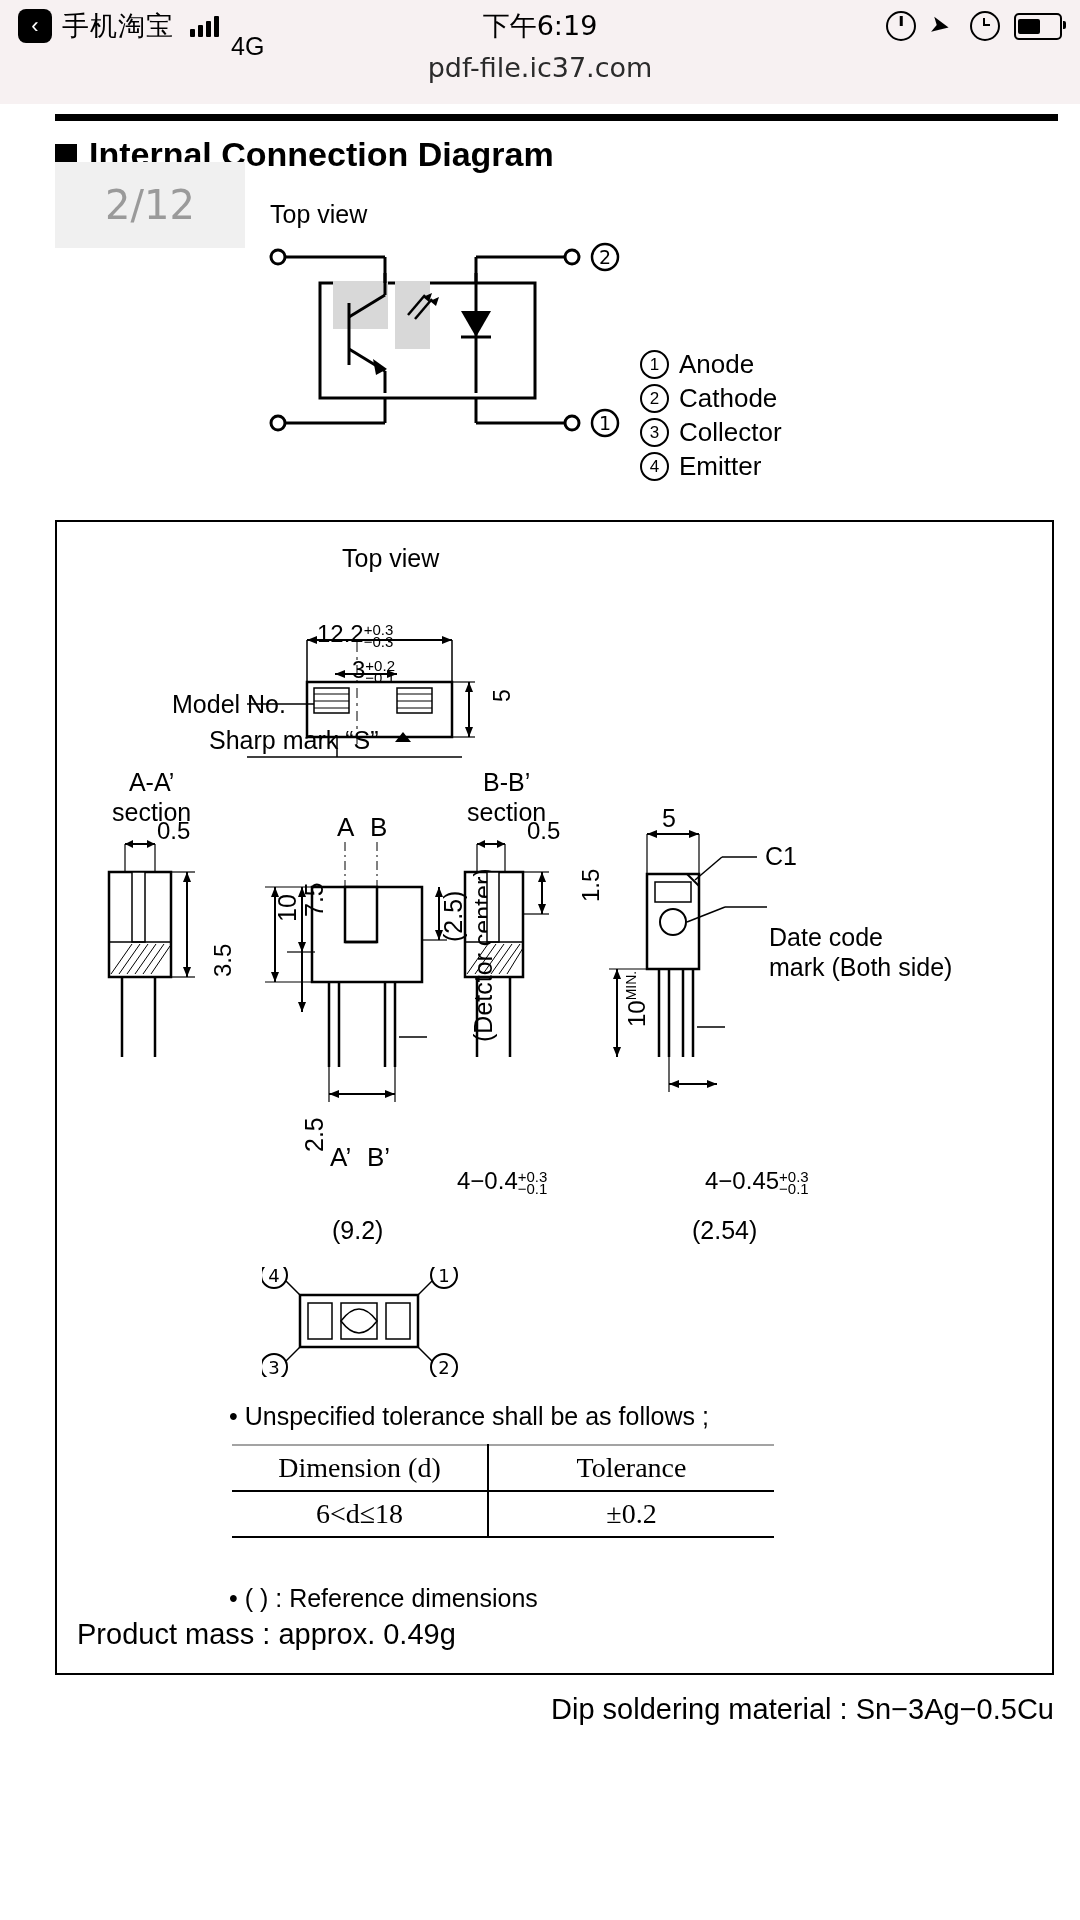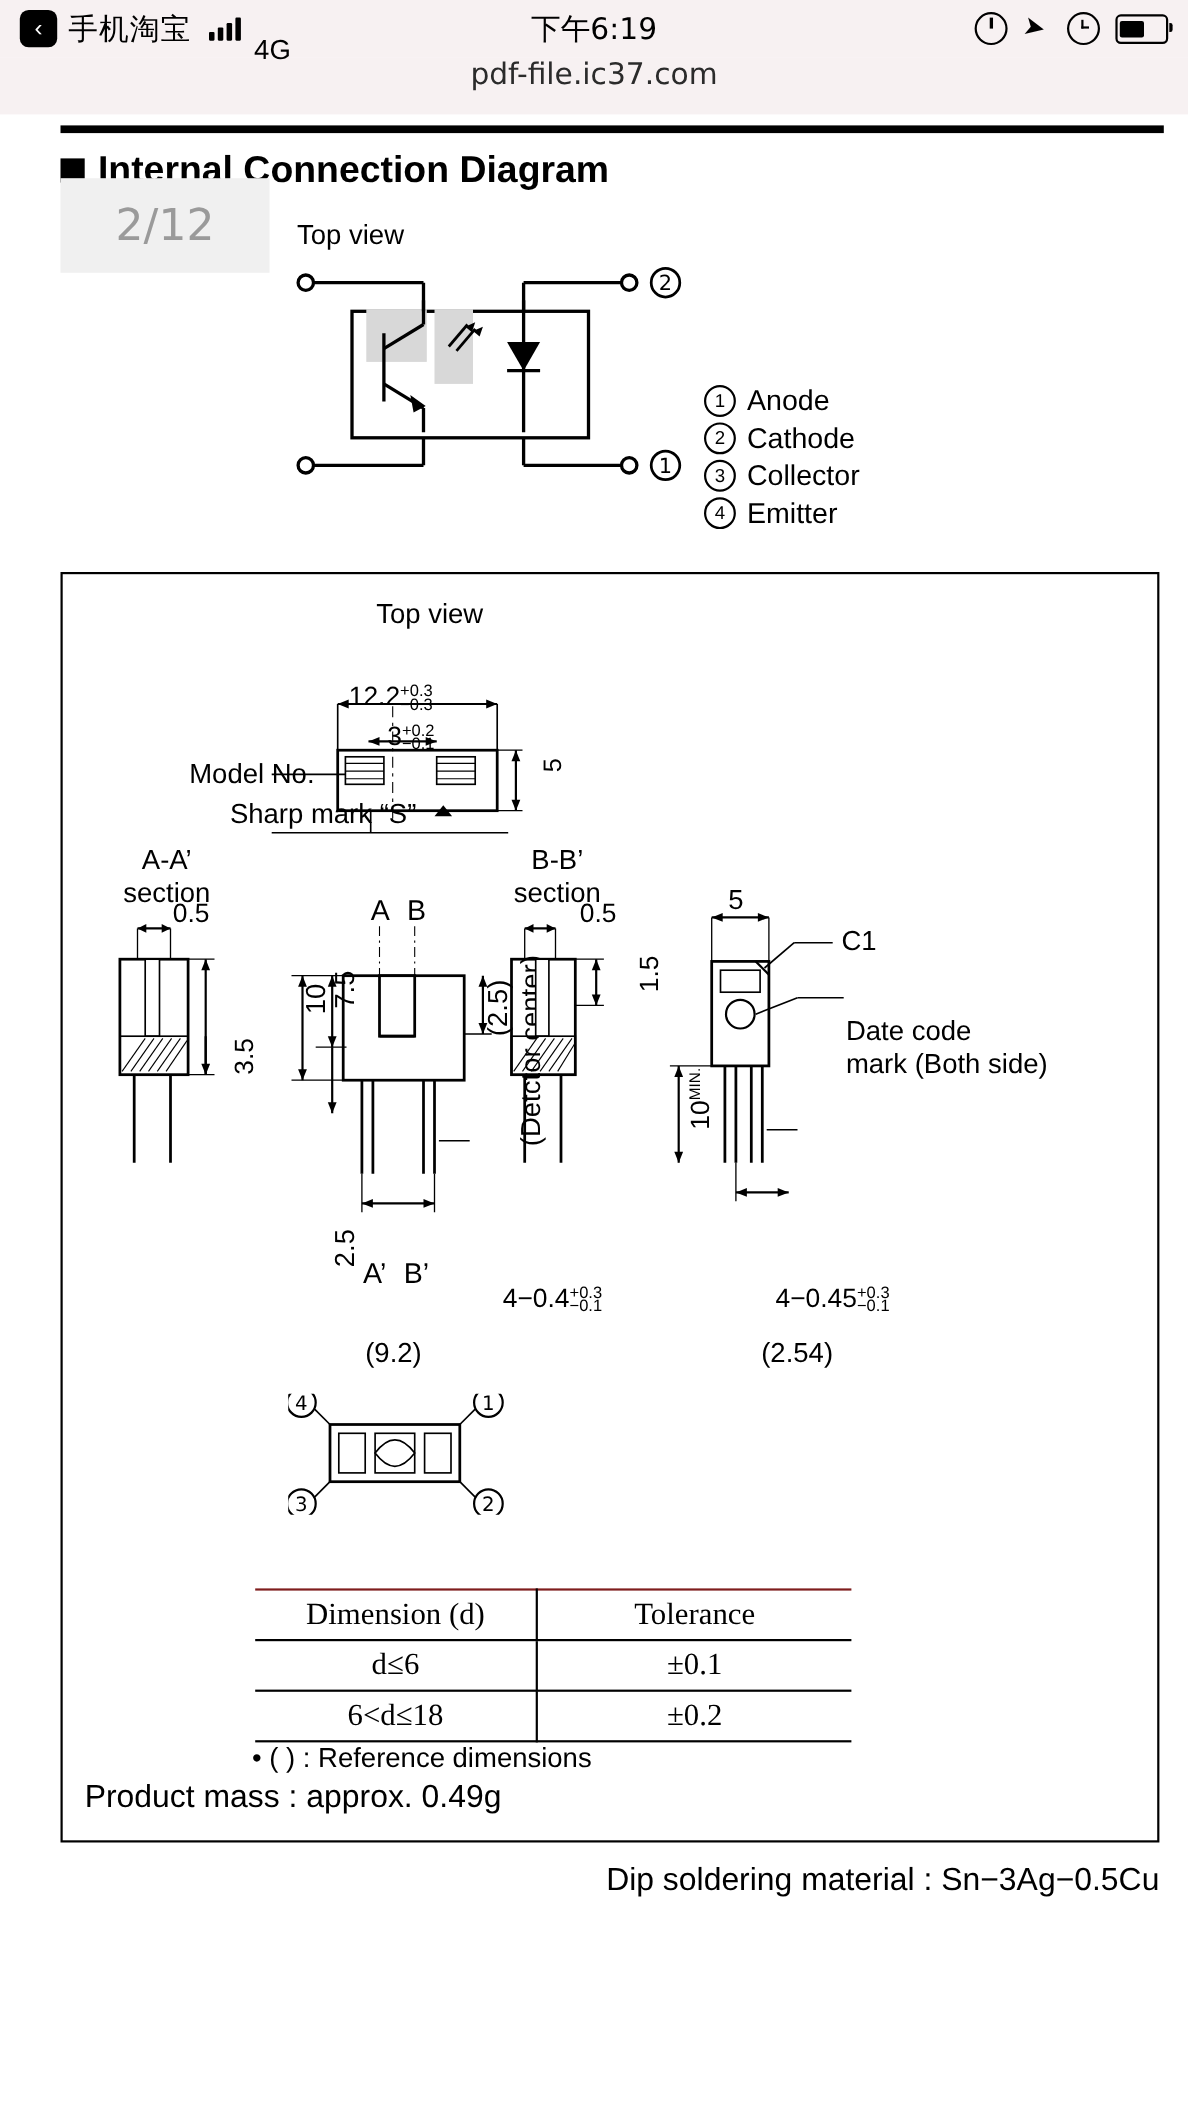--- a/index.html
+++ b/index.html
@@ -238,21 +238,21 @@
     font-family: "Liberation Serif", serif;
     font-size: 28px;
   }
   table.tol td {
     border-bottom: 2px solid #000;
     padding: 6px 0;
     text-align: center;
   }
   table.tol td.left { width: 255px; border-right: 2px solid #000; }
   table.tol td.right { width: 285px; }
-  table.tol tr.head td { border-top: 2px solid #7f1d1d; }
+  table.tol tr.head td { border-top: 2px solid #a3a3a3; }
 
   .mass {
     position: absolute;
     left: 20px;
     bottom: 22px;
     font-size: 29px;
   }
   .dip {
     text-align: right;
     font-size: 29px;
@@ -618,32 +618,29 @@
       <circle cx="12" cy="8" r="13" fill="none" stroke="#000" stroke-width="2"></circle>
       <text x="12" y="15" font-size="18" text-anchor="middle" font-family="DejaVu Sans">4</text>
       <circle cx="182" cy="8" r="13" fill="none" stroke="#000" stroke-width="2"></circle>
       <text x="182" y="15" font-size="18" text-anchor="middle" font-family="DejaVu Sans">1</text>
       <circle cx="12" cy="100" r="13" fill="none" stroke="#000" stroke-width="2"></circle>
       <text x="12" y="107" font-size="18" text-anchor="middle" font-family="DejaVu Sans">3</text>
       <circle cx="182" cy="100" r="13" fill="none" stroke="#000" stroke-width="2"></circle>
       <text x="182" y="107" font-size="18" text-anchor="middle" font-family="DejaVu Sans">2</text>
     </svg>
 
+    <div style="position:absolute;left:172px;top:880px;" class="tol-text">• Unspecified tolerance shall be as follows ;</div>
 
     <table class="tol" style="position:absolute;left:175px;top:922px;">
       <tbody>
           <tr class="head">
         <td class="left">Dimension (d)</td>
         <td class="right">Tolerance</td>
       </tr>
       <tr>
-        <td class="left">d≤6</td>
-        <td class="right">±0.1</td>
-      </tr>
-      <tr>
         <td class="left">6&lt;d≤18</td>
         <td class="right">±0.2</td>
       </tr>
     </tbody>
       </table>
 
     <div style="position:absolute;left:172px;top:1062px;" class="tol-text">• ( ) : Reference dimensions</div>
 
     <div class="mass">Product mass : approx. 0.49g</div>
   </div>

